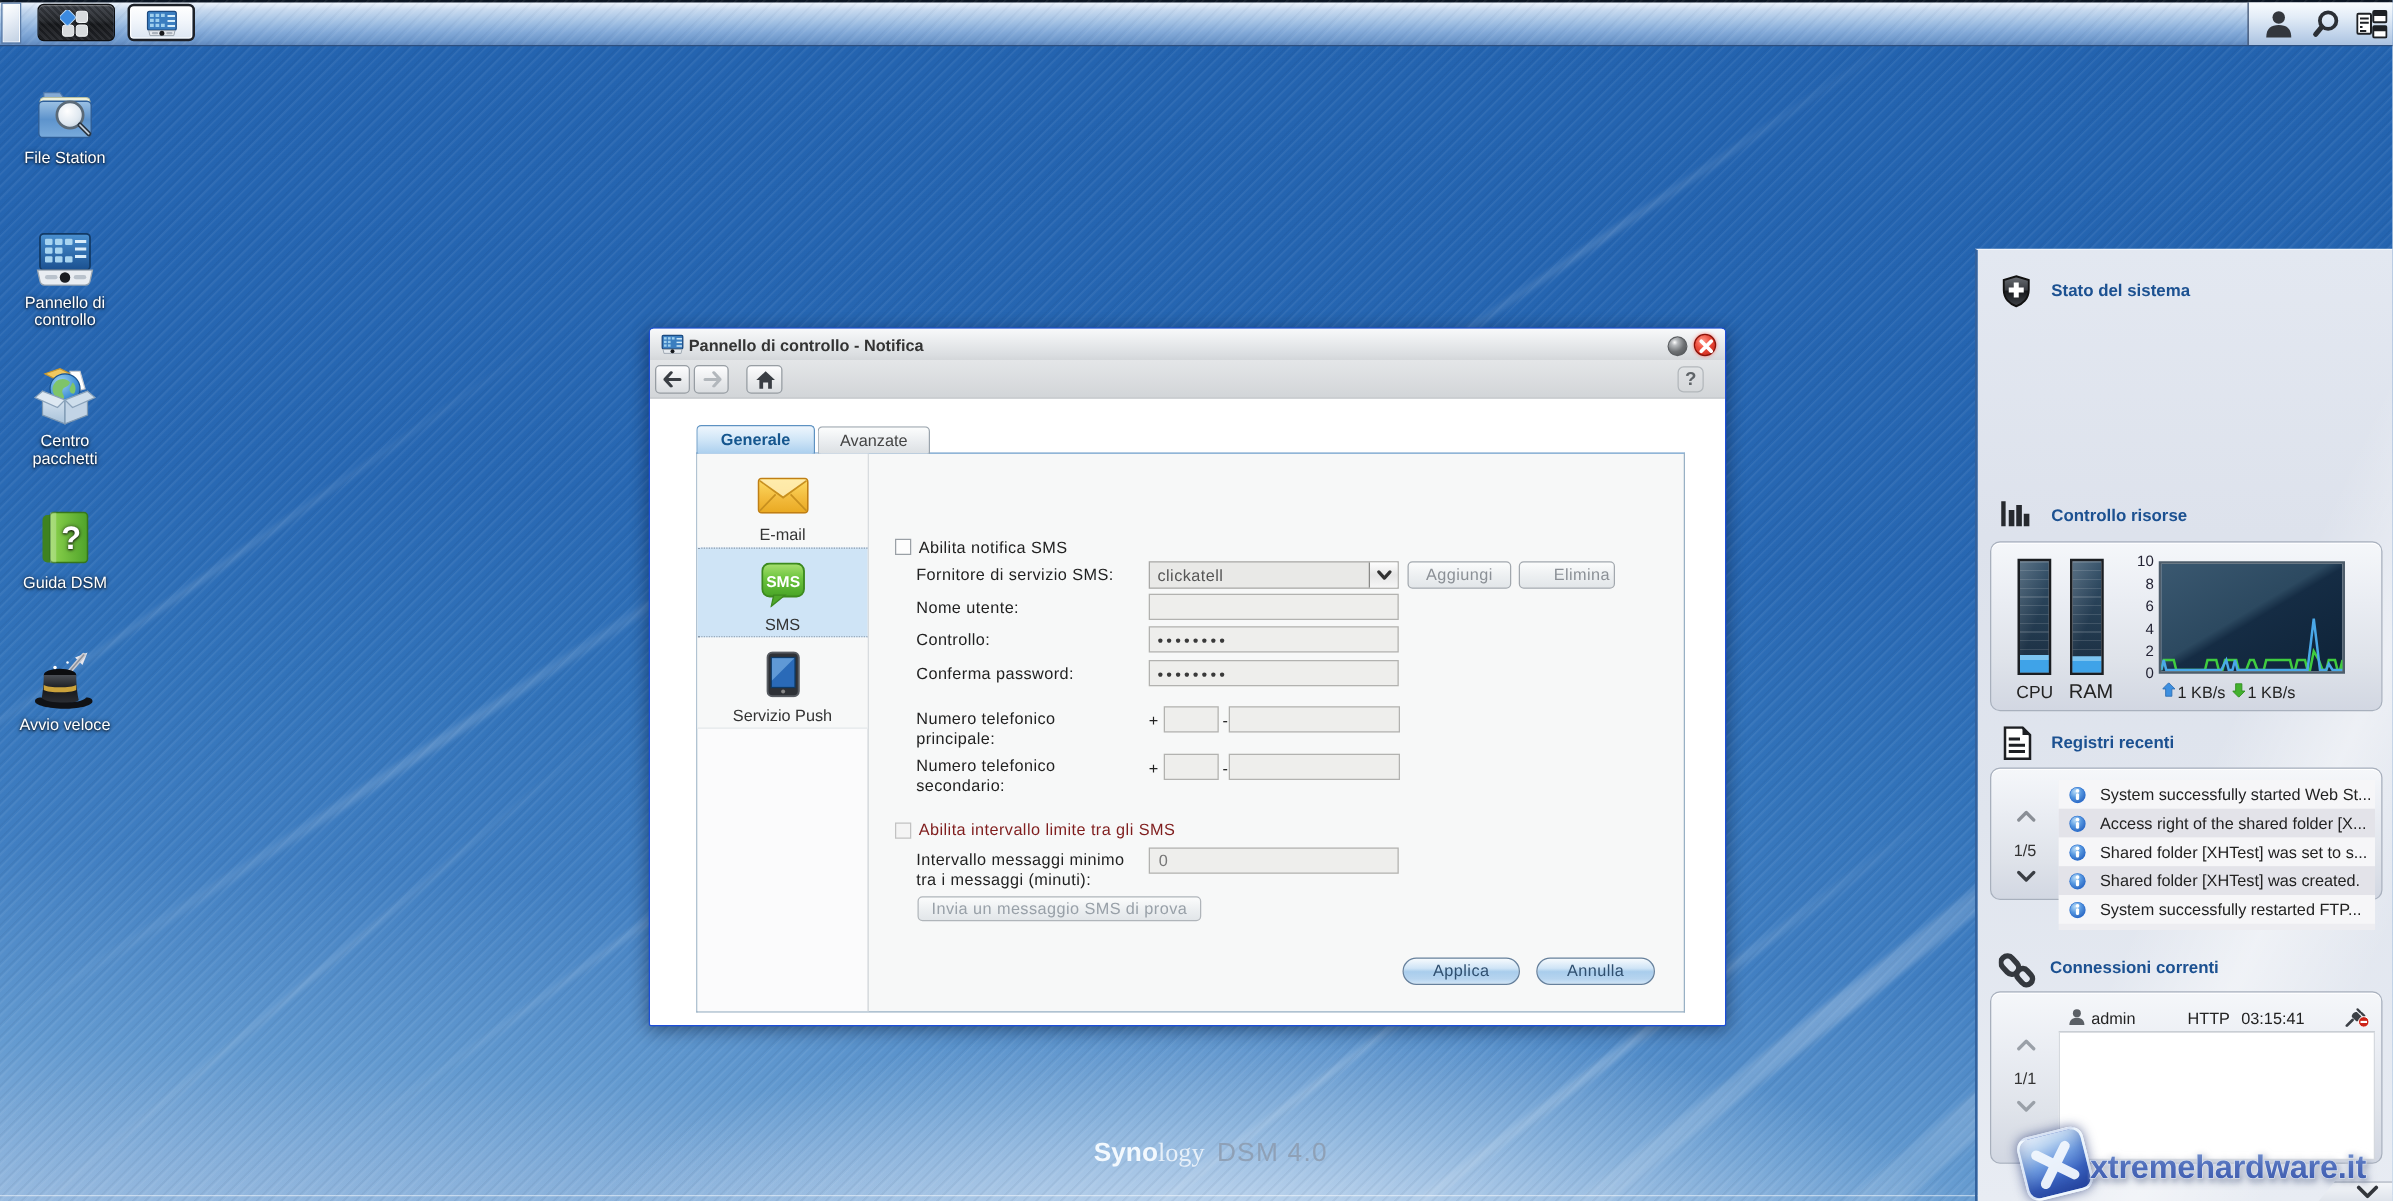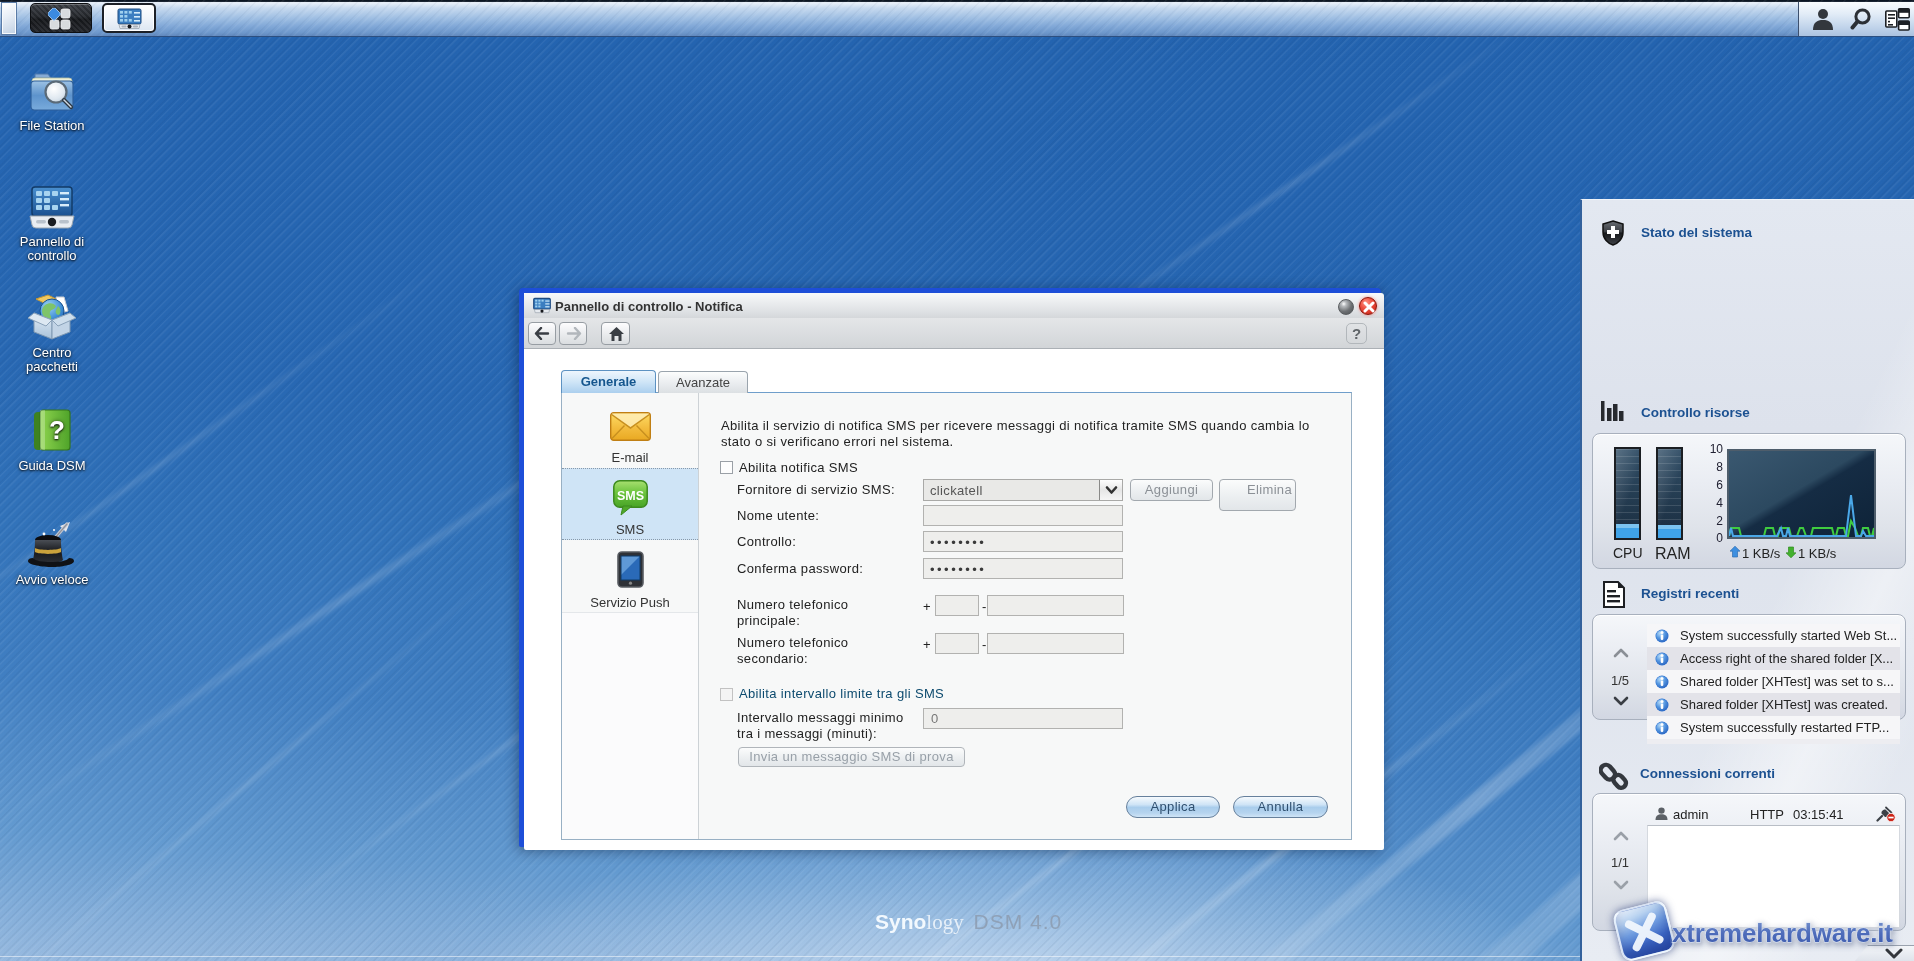--- a/index.html
+++ b/index.html
@@ -34,22 +34,22 @@
   background:linear-gradient(#f9fcfe 0%, #e2ecf7 35%, #c0d3ea 75%, #abc2e0 100%);
   border-left:1px solid #3c4f6d;}
 
 
 .dicon{position:absolute;width:104px;text-align:center;color:#fff;font-size:13px;line-height:14px;
   text-shadow:0 1px 2px rgba(0,0,0,0.9), 0 0 4px rgba(0,0,0,0.5);}
 .dicon svg{display:block;margin:0 auto;}
 .dicon .lbl{margin-top:5px;}
 
 
-#win{position:absolute;left:519px;top:288px;width:862px;height:559px;background:#fff;
-  border:5px solid #1d4ed8;border-radius:4px 4px 2px 2px;box-shadow:0 3px 14px rgba(0,10,30,0.45);}
+#win{position:absolute;left:519px;top:262px;width:862px;height:559px;background:#fff;
+  border:1px solid #1d4ed8;border-radius:4px 4px 2px 2px;box-shadow:0 3px 14px rgba(0,10,30,0.45);}
 #w-title{position:absolute;left:0;top:0;width:860px;height:25px;border-radius:3px 3px 0 0;
   background:linear-gradient(#f8f9fa,#dcdfe2 80%,#d4d7da);}
 #w-title .tt{position:absolute;left:31px;top:6px;font-size:13px;font-weight:bold;color:#333;}
 #w-tool{position:absolute;left:0;top:25px;width:860px;height:31px;
   background:linear-gradient(#e4e6e8,#d2d5d8);border-bottom:1px solid #abb0b5;}
 .wbtn{position:absolute;border-radius:4px;border:1px solid #979da3;
   background:linear-gradient(#fdfdfe,#dadde0);}
 #w-min{position:absolute;left:814px;top:6px;width:16px;height:16px;border-radius:50%;
   background:radial-gradient(circle at 34% 28%, #ffffff 0%, #b9bcbf 18%, #6e7174 55%, #4a4d50 100%);
   border:1px solid #5a5d60;}
@@ -403,35 +403,34 @@
         <rect x="4" y="5" width="19" height="24" fill="#2a6ab8"></rect>
         <path d="M4 5 L23 5 L4 24 Z" fill="rgba(160,210,250,0.45)"></path>
         <rect x="4" y="5" width="19" height="24" fill="none" stroke="#0e3a66" stroke-width="1"></rect>
         <circle cx="13.5" cy="32.2" r="1.6" fill="#888"></circle>
       </svg>
       <div class="sb-lbl" style="top:57px;">E-mail</div>
       <div class="sb-lbl" style="top:129px;">SMS</div>
       <div class="sb-lbl" style="top:202px;">Servizio Push</div>
     </div>
     <div id="form">
-      <div class="flabel" style="left:22px;top:27px;width:620px;line-height:16px;">Abilita il servizio di notifica SMS per ricevere messaggi di notifica tramite SMS quando cambia lo<br>stato o si verificano errori nel sistema.</div>
       <div class="cb" style="left:21px;top:70px;"></div>
       <div class="flabel" style="left:40px;top:69px;">Abilita notifica SMS</div>
 
       <div class="flabel" style="left:38px;top:91px;">Fornitore di servizio SMS:</div>
       <div class="ginput" style="left:224px;top:88px;width:200px;height:22px;">
         <span style="position:absolute;left:6px;top:3px;color:#555;">clickatell</span>
         <span style="position:absolute;right:0;top:0;width:23px;height:20px;border-left:1px solid #8a8a88;background:linear-gradient(#fefefe,#e6e6e6 50%,#f6f6f6);">
           <svg width="23" height="20" viewBox="0 0 23 20">
               <path d="M7 7.5 L11.5 12.5 L16 7.5" stroke="#333" stroke-width="2.6" fill="none" stroke-linecap="round" stroke-linejoin="round"></path>
             </svg>
         </span>
       </div>
       <div class="gbtn" style="left:431px;top:88px;width:83px;height:22px;line-height:20px;">Aggiungi</div>
-      <div class="gbtn" style="left:520px;top:88px;width:77px;height:32px;line-height:20px;padding-left:24px;">Elimina</div>
+      <div class="gbtn" style="left:520px;top:88px;width:77px;height:22px;line-height:20px;padding-left:24px;">Elimina</div>
 
       <div class="flabel" style="left:38px;top:117px;">Nome utente:</div>
       <div class="ginput2" style="left:224px;top:114px;width:200px;height:21px;"></div>
 
       <div class="flabel" style="left:38px;top:143px;">Controllo:</div>
       <div class="ginput2" style="left:224px;top:140px;width:200px;height:21px;">
           <span class="dots" style="position:absolute;left:6px;top:3px;">••••••••</span>
         </div>
 
       <div class="flabel" style="left:38px;top:170px;">Conferma password:</div>
@@ -445,21 +444,21 @@
       <div class="flabel" style="left:283px;top:208px;">-</div>
       <div class="ginput2" style="left:288px;top:204px;width:137px;height:21px;"></div>
 
       <div class="flabel" style="left:38px;top:244px;width:170px;line-height:16px;">Numero telefonico<br>secondario:</div>
       <div class="flabel" style="left:224px;top:246px;">+</div>
       <div class="ginput2" style="left:236px;top:242px;width:44px;height:21px;"></div>
       <div class="flabel" style="left:283px;top:246px;">-</div>
       <div class="ginput2" style="left:288px;top:242px;width:137px;height:21px;"></div>
 
       <div class="cb" style="left:21px;top:297px;background:#f4f4f4;border-color:#c2c2c2;"></div>
-      <div class="flabel" style="left:40px;top:295px;color:#0c4a6e;">Abilita intervallo limite tra gli SMS</div>
+      <div class="flabel" style="left:40px;top:295px;color:#7f1d1d;">Abilita intervallo limite tra gli SMS</div>
 
       <div class="flabel" style="left:38px;top:319px;width:200px;line-height:16px;">Intervallo messaggi minimo<br>tra i messaggi (minuti):</div>
       <div class="ginput2" style="left:224px;top:317px;width:200px;height:21px;">
           <span style="position:absolute;left:7px;top:2px;color:#777;">0</span>
         </div>
 
       <div class="gbtn" style="left:39px;top:356px;width:227px;height:20px;line-height:18px;border-color:#b0b5ba;color:#98a0a8;">Invia un messaggio SMS di prova</div>
 
       <div class="pill" style="left:427px;top:405px;">Applica</div>
       <div class="pill" style="left:534px;top:405px;width:95px;">Annulla</div>

